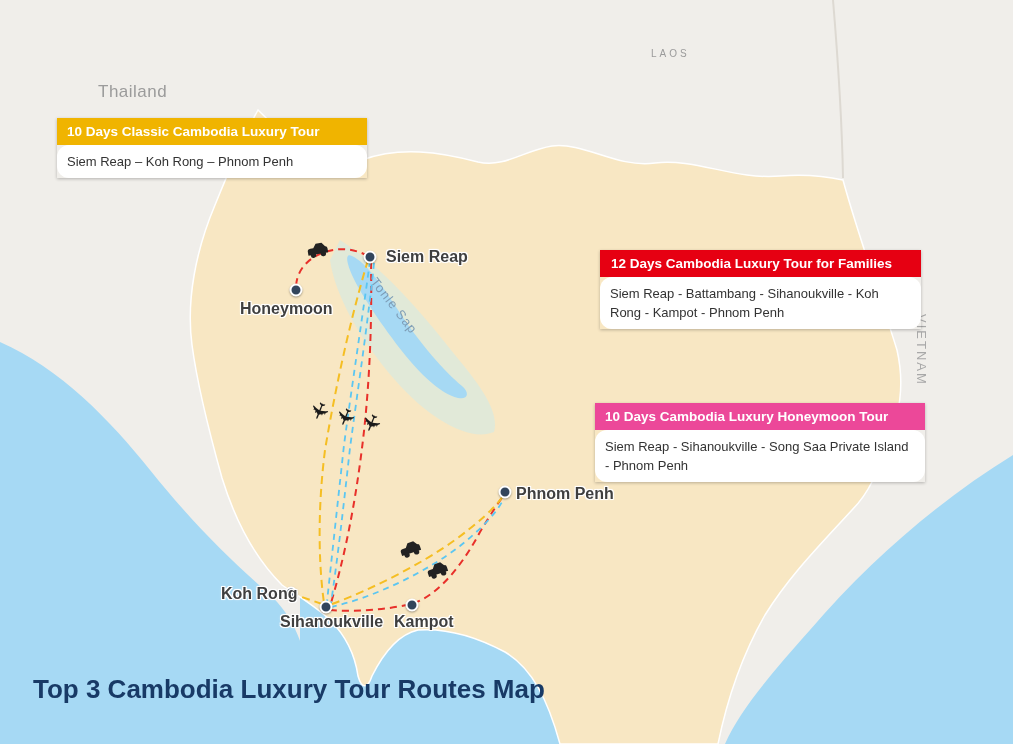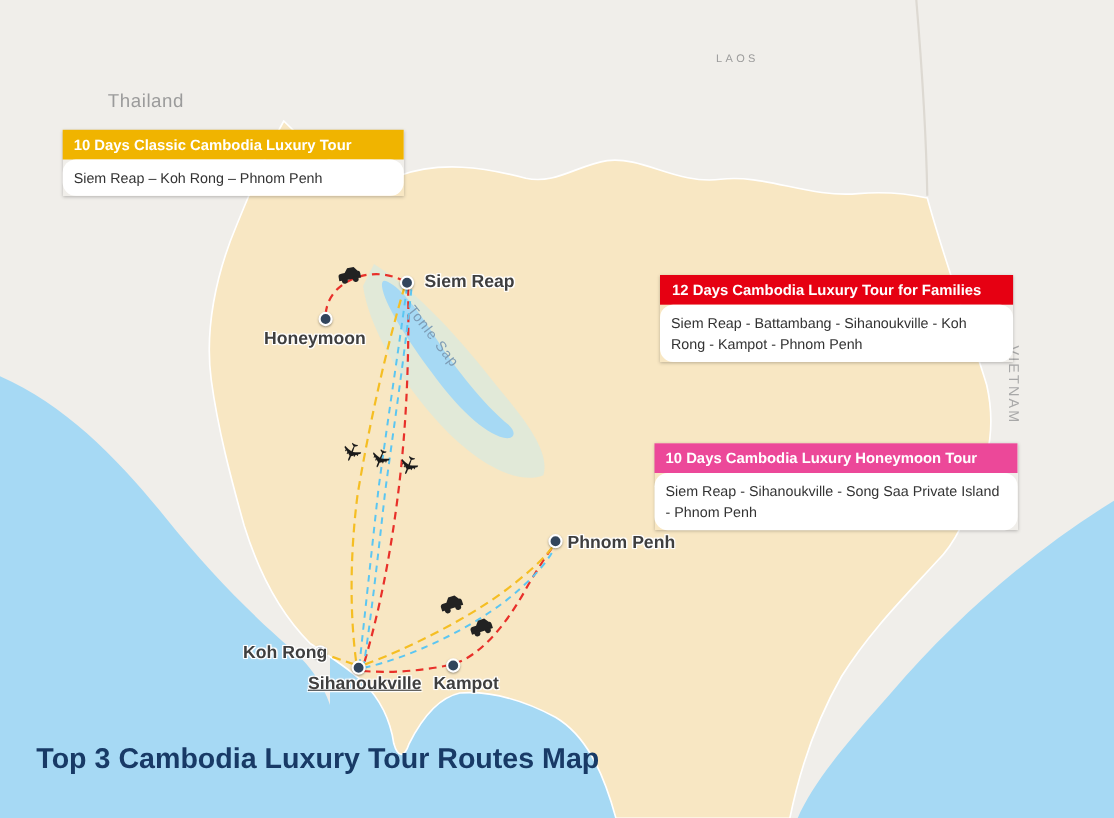--- a/index.html
+++ b/index.html
@@ -125,21 +125,21 @@
   <div class="dot" style="left:296px;top:290px;"></div>
   <div class="dot" style="left:505px;top:492px;"></div>
   <div class="dot" style="left:291px;top:593px;"></div>
   <div class="dot" style="left:326px;top:607px;"></div>
   <div class="dot" style="left:412px;top:605px;"></div>
 
   <div class="city-label" style="left:386px;top:248px;">Siem Reap</div>
   <div class="city-label" style="left:240px;top:300px;">Honeymoon</div>
   <div class="city-label" style="left:516px;top:485px;">Phnom Penh</div>
   <div class="city-label" style="left:221px;top:585px;">Koh Rong</div>
-  <div class="city-label" style="left:280px;top:613px;text-decoration:underline;">Sihanoukville</div>
+  <div class="city-label" style="left:280px;top:613px;">Sihanoukville</div>
   <div class="city-label" style="left:394px;top:613px;">Kampot</div>
 
   <div class="tour-box box-classic">
     <div class="hd">10 Days Classic Cambodia Luxury Tour</div>
     <div class="bd">Siem Reap – Koh Rong – Phnom Penh</div>
   </div>
 
   <div class="tour-box box-families">
     <div class="hd">12 Days Cambodia Luxury Tour for Families</div>
     <div class="bd">Siem Reap - Battambang - Sihanoukville - Koh Rong - Kampot - Phnom Penh</div>

